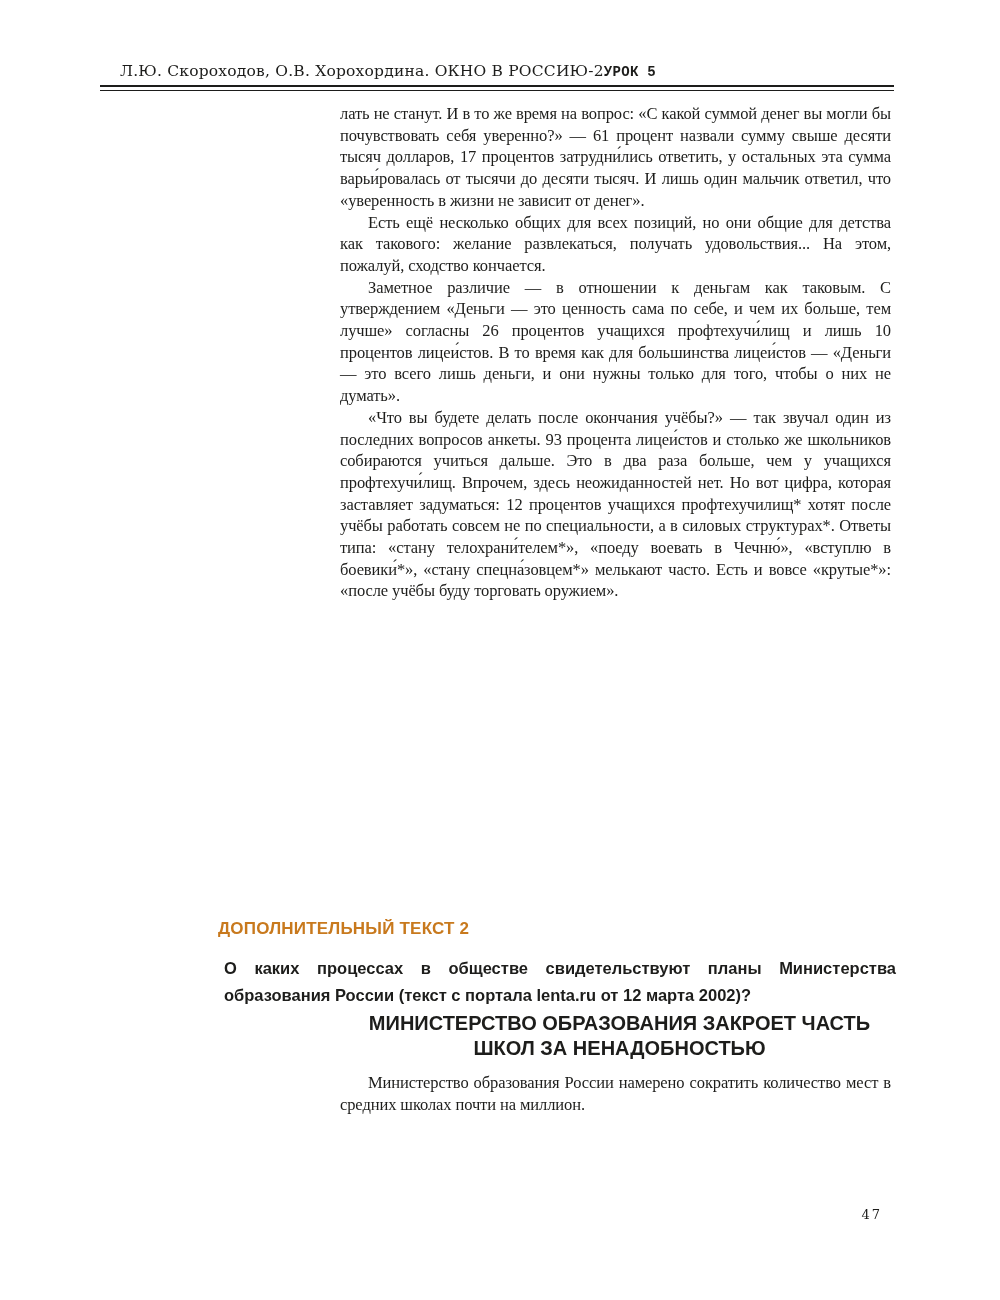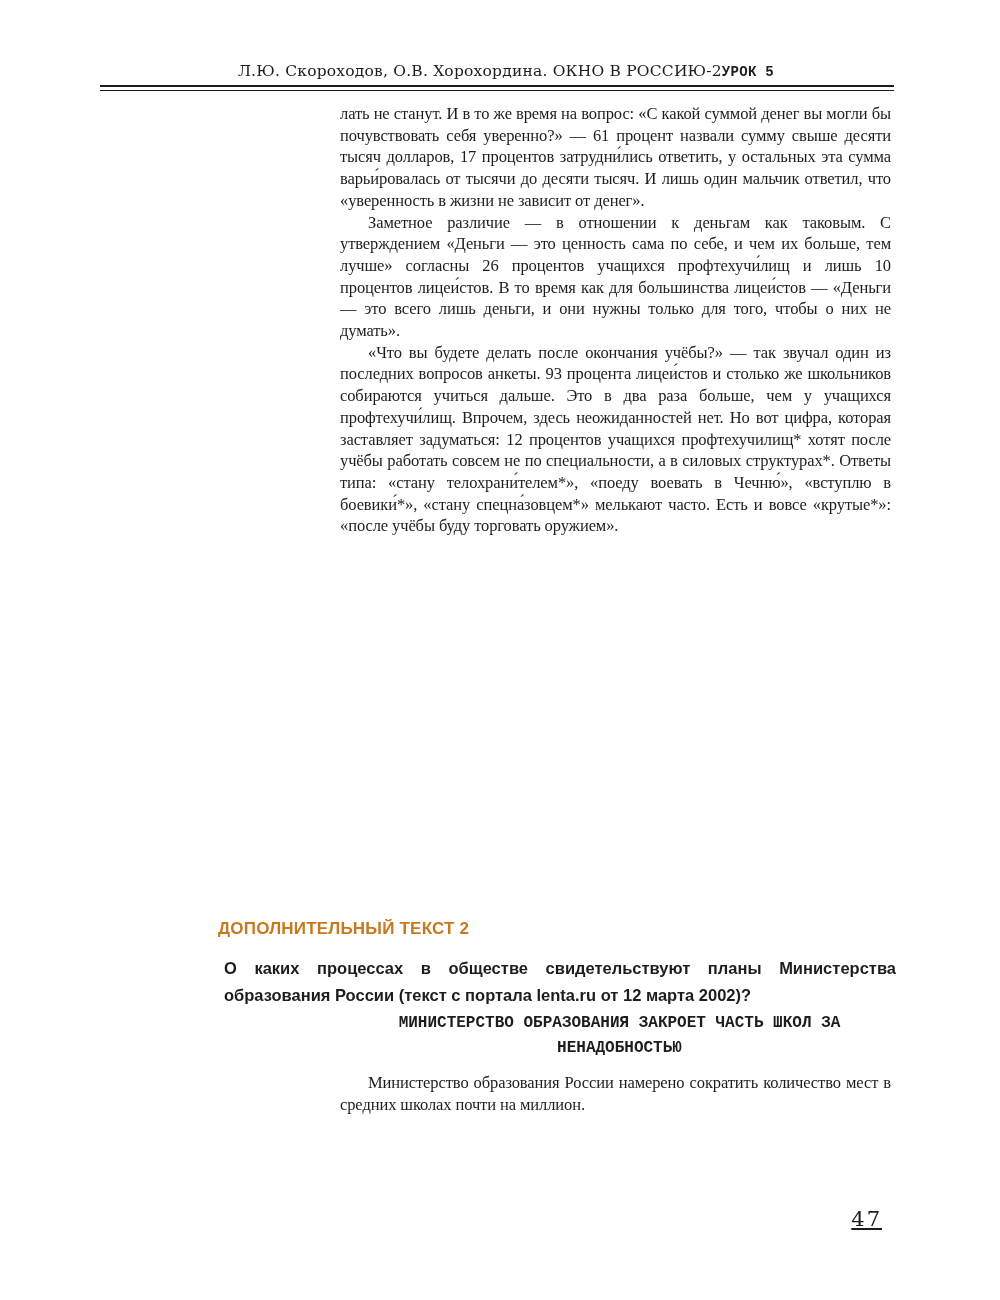--- a/index.html
+++ b/index.html
@@ -19,21 +19,21 @@
 
   
   .running-head {
     position: absolute;
     left: 100px;
     right: 106px;
     top: 62px;
   }
   .running-head-row {
     display: flex;
-    justify-content: center;
+    justify-content: flex-start;
     align-items: baseline;
     padding: 0 2px 0 20px;
   }
   .running-title {
     font-family: "DejaVu Serif", serif;
     font-size: 15.5px;
     letter-spacing: 0.2px;
     white-space: nowrap;
   }
   .lesson-label {
@@ -90,54 +90,54 @@
   }
 
   
   .article {
     position: absolute;
     left: 340px;
     top: 1011px;
     width: 551px;
   }
   .article-title {
-    font-family: Liberation Mono, monospace;
+    font-family: Liberation Sans, sans-serif;
     font-weight: bold;
-    font-size: 16px;
+    font-size: 20px;
     line-height: 25px;
     text-align: center;
     margin: 0 0 11px 8px;
   }
 
   
   .page-number {
     position: absolute;
     right: 118px;
     top: 1207px;
     font-family: "DejaVu Serif", serif;
-    font-size: 21px;
+    font-size: 13px;
     letter-spacing: 2px;
-    text-decoration: underline;
   }
 </style>
 </head>
 <body>
 
 <div class="page">
 
   <div class="running-head">
     <div class="running-head-row">
       <span class="running-title">Л.Ю. Скороходов, О.В. Хорохордина. ОКНО В РОССИЮ-2</span>
       <span class="lesson-label">УРОК 5</span>
     </div>
     <div class="head-rule"></div>
   </div>
 
   <div class="body-col">
     <p>лать не станут. И в то же время на вопрос: «С какой суммой денег вы могли бы почувствовать себя уверенно?» — 61 процент назвали сумму свыше десяти тысяч долларов, 17 процентов затрудни́лись ответить, у остальных эта сумма варьи́ровалась от тысячи до десяти тысяч. И лишь один мальчик ответил, что «уверенность в жизни не зависит от денег».</p>
+    <p class="indent">Есть ещё несколько общих для всех позиций, но они общие для детства как такового: желание развлекаться, получать удовольствия... На этом, пожалуй, сходство кончается.</p>
     <p class="indent">Заметное различие — в отношении к деньгам как таковым. С утверждением «Деньги — это ценность сама по себе, и чем их больше, тем лучше» согласны 26 процентов учащихся профтехучи́лищ и лишь 10 процентов лицеи́стов. В то время как для большинства лицеи́стов — «Деньги — это всего лишь деньги, и они нужны только для того, чтобы о них не думать».</p>
     <p class="indent">«Что вы будете делать после окончания учёбы?» — так звучал один из последних вопросов анкеты. 93 процента лицеи́стов и столько же школьников собираются учиться дальше. Это в два раза больше, чем у учащихся профтехучи́лищ. Впрочем, здесь неожиданностей нет. Но вот цифра, которая заставляет задуматься: 12 процентов учащихся профтехучилищ* хотят после учёбы работать совсем не по специальности, а в силовых структурах*. Ответы типа: «стану телохрани́телем*», «поеду воевать в Чечню́», «вступлю в боевики́*», «стану спецна́зовцем*» мелькают часто. Есть и вовсе «крутые*»: «после учёбы буду торговать оружием».</p>
   </div>
 
   <div class="section-label" style="color: rgb(200, 121, 29);">ДОПОЛНИТЕЛЬНЫЙ ТЕКСТ 2</div>
 
   <div class="task-question">О каких процессах в обществе свидетельствуют планы Министерства образования России (текст с портала lenta.ru от 12 марта 2002)?</div>
 
   <div class="article">
     <h2 class="article-title">МИНИСТЕРСТВО ОБРАЗОВАНИЯ ЗАКРОЕТ ЧАСТЬ ШКОЛ ЗА НЕНАДОБНОСТЬЮ</h2>

